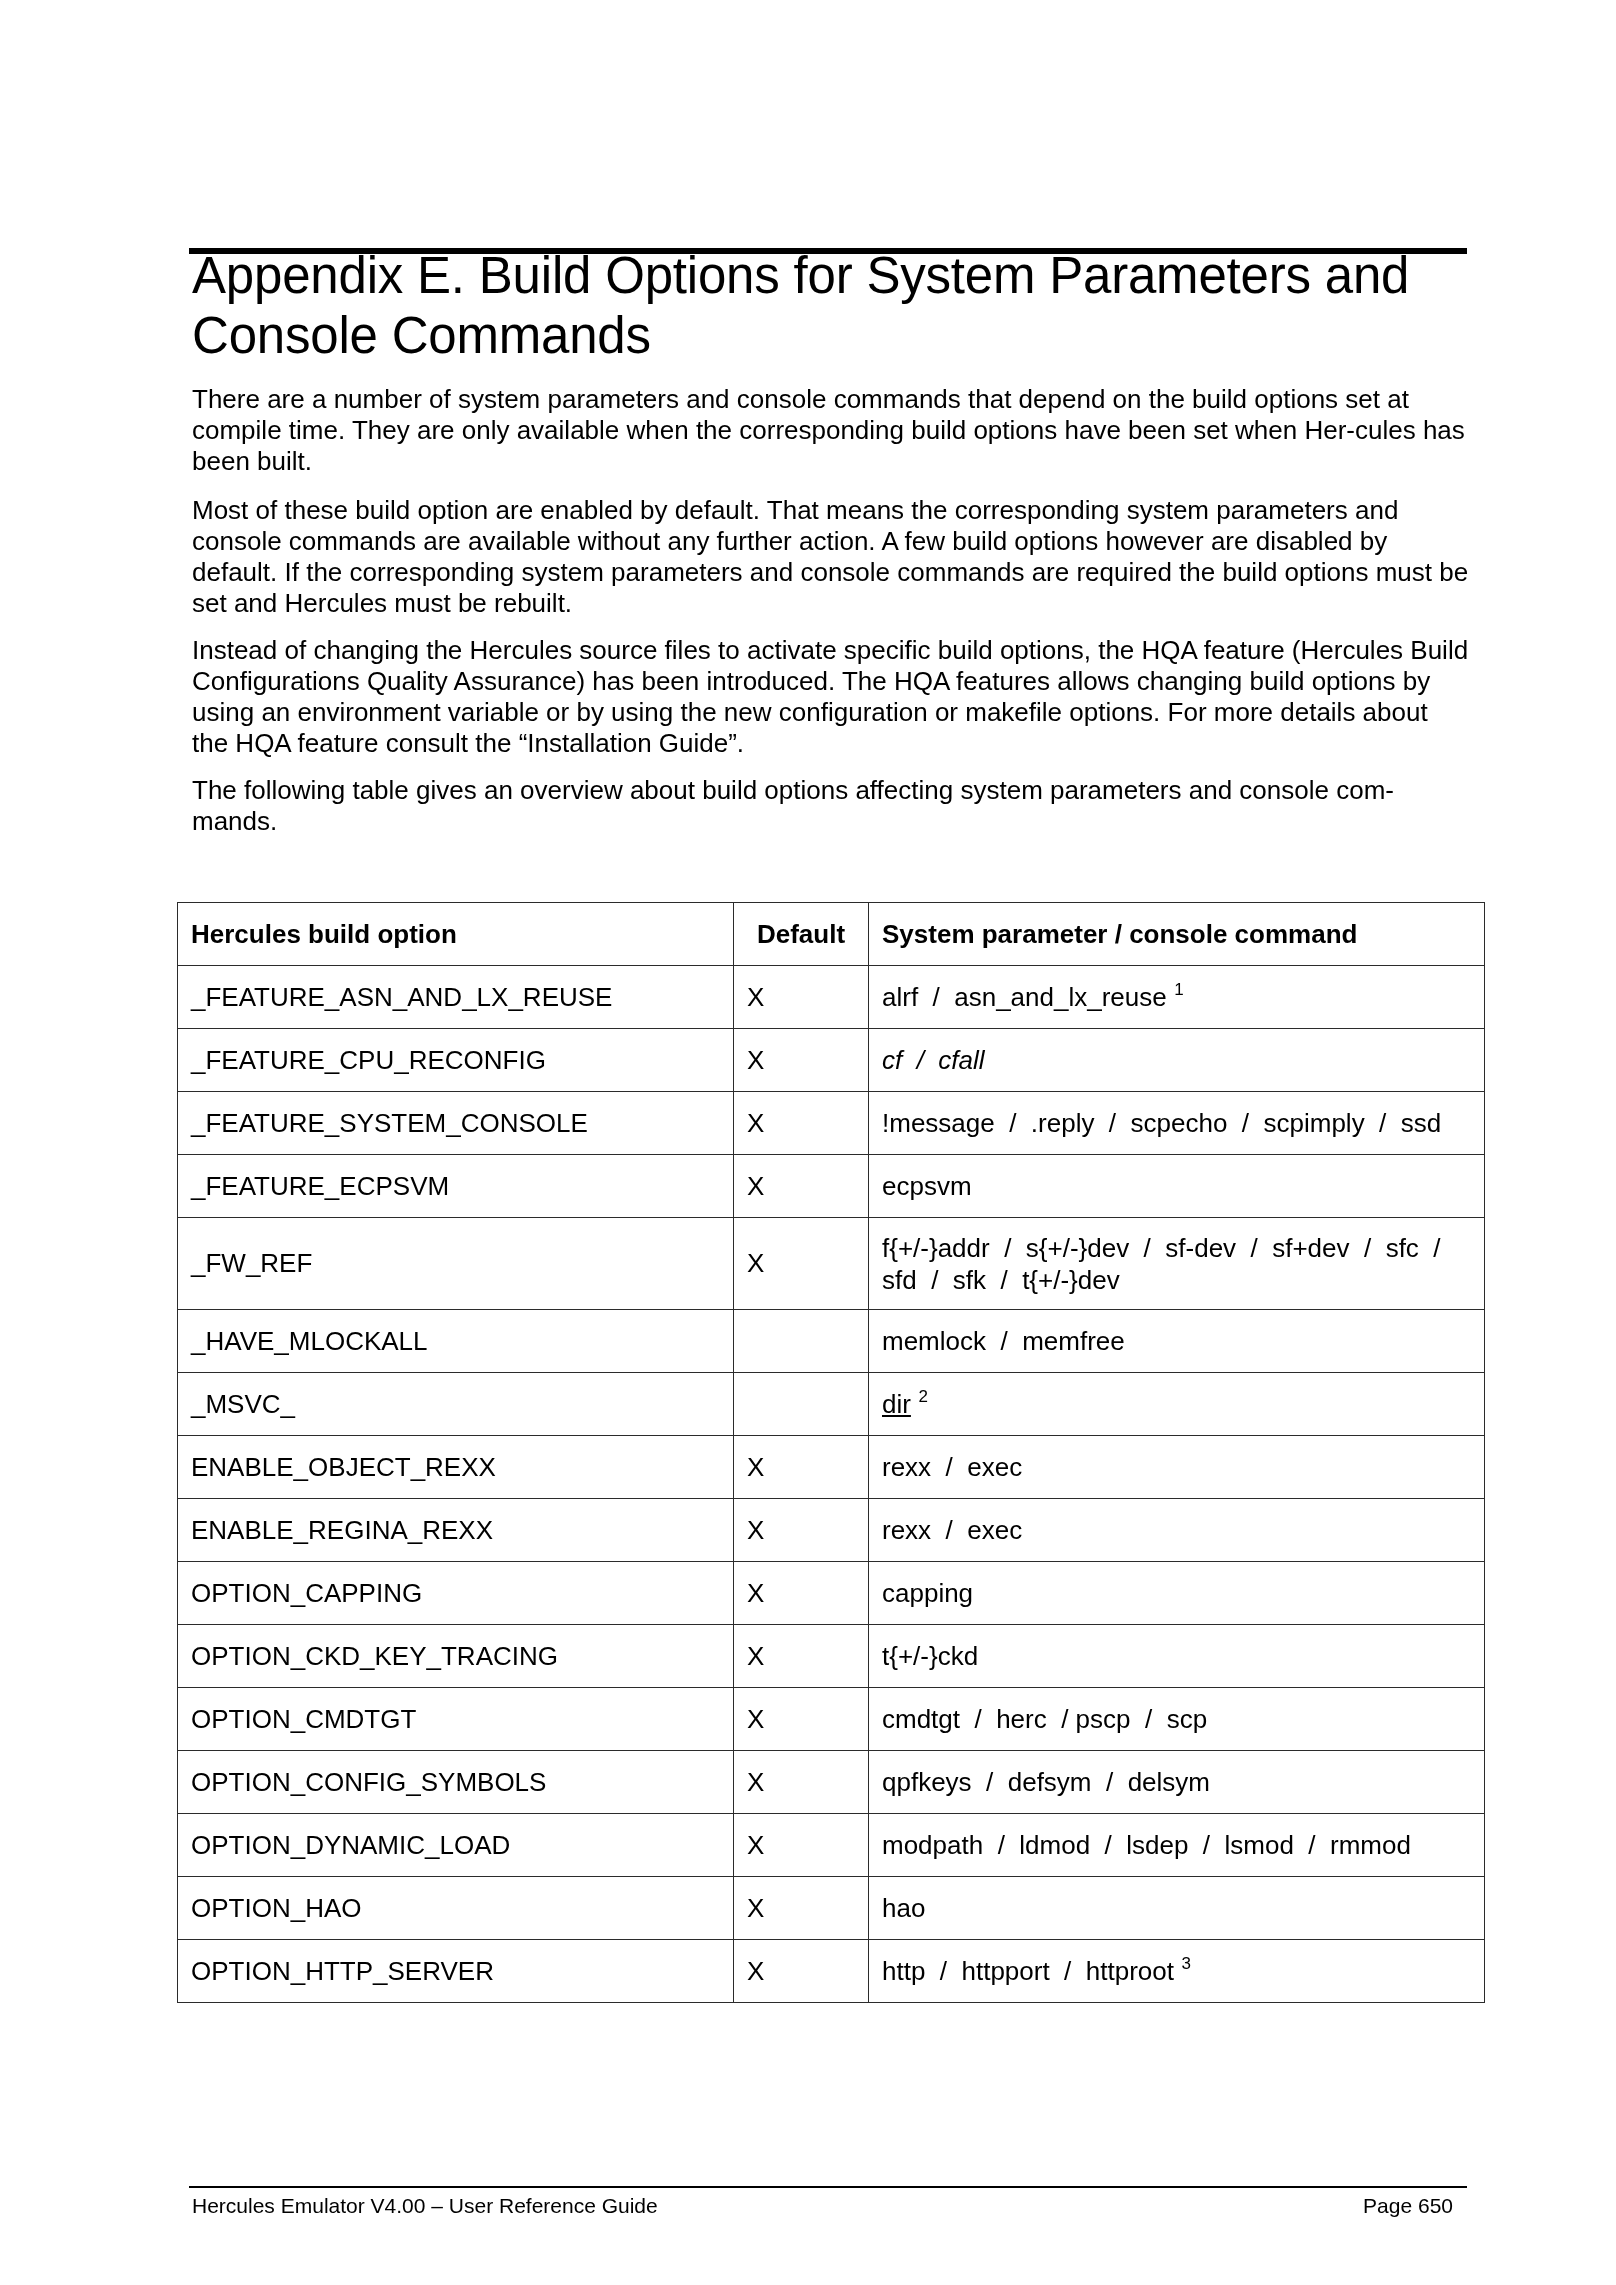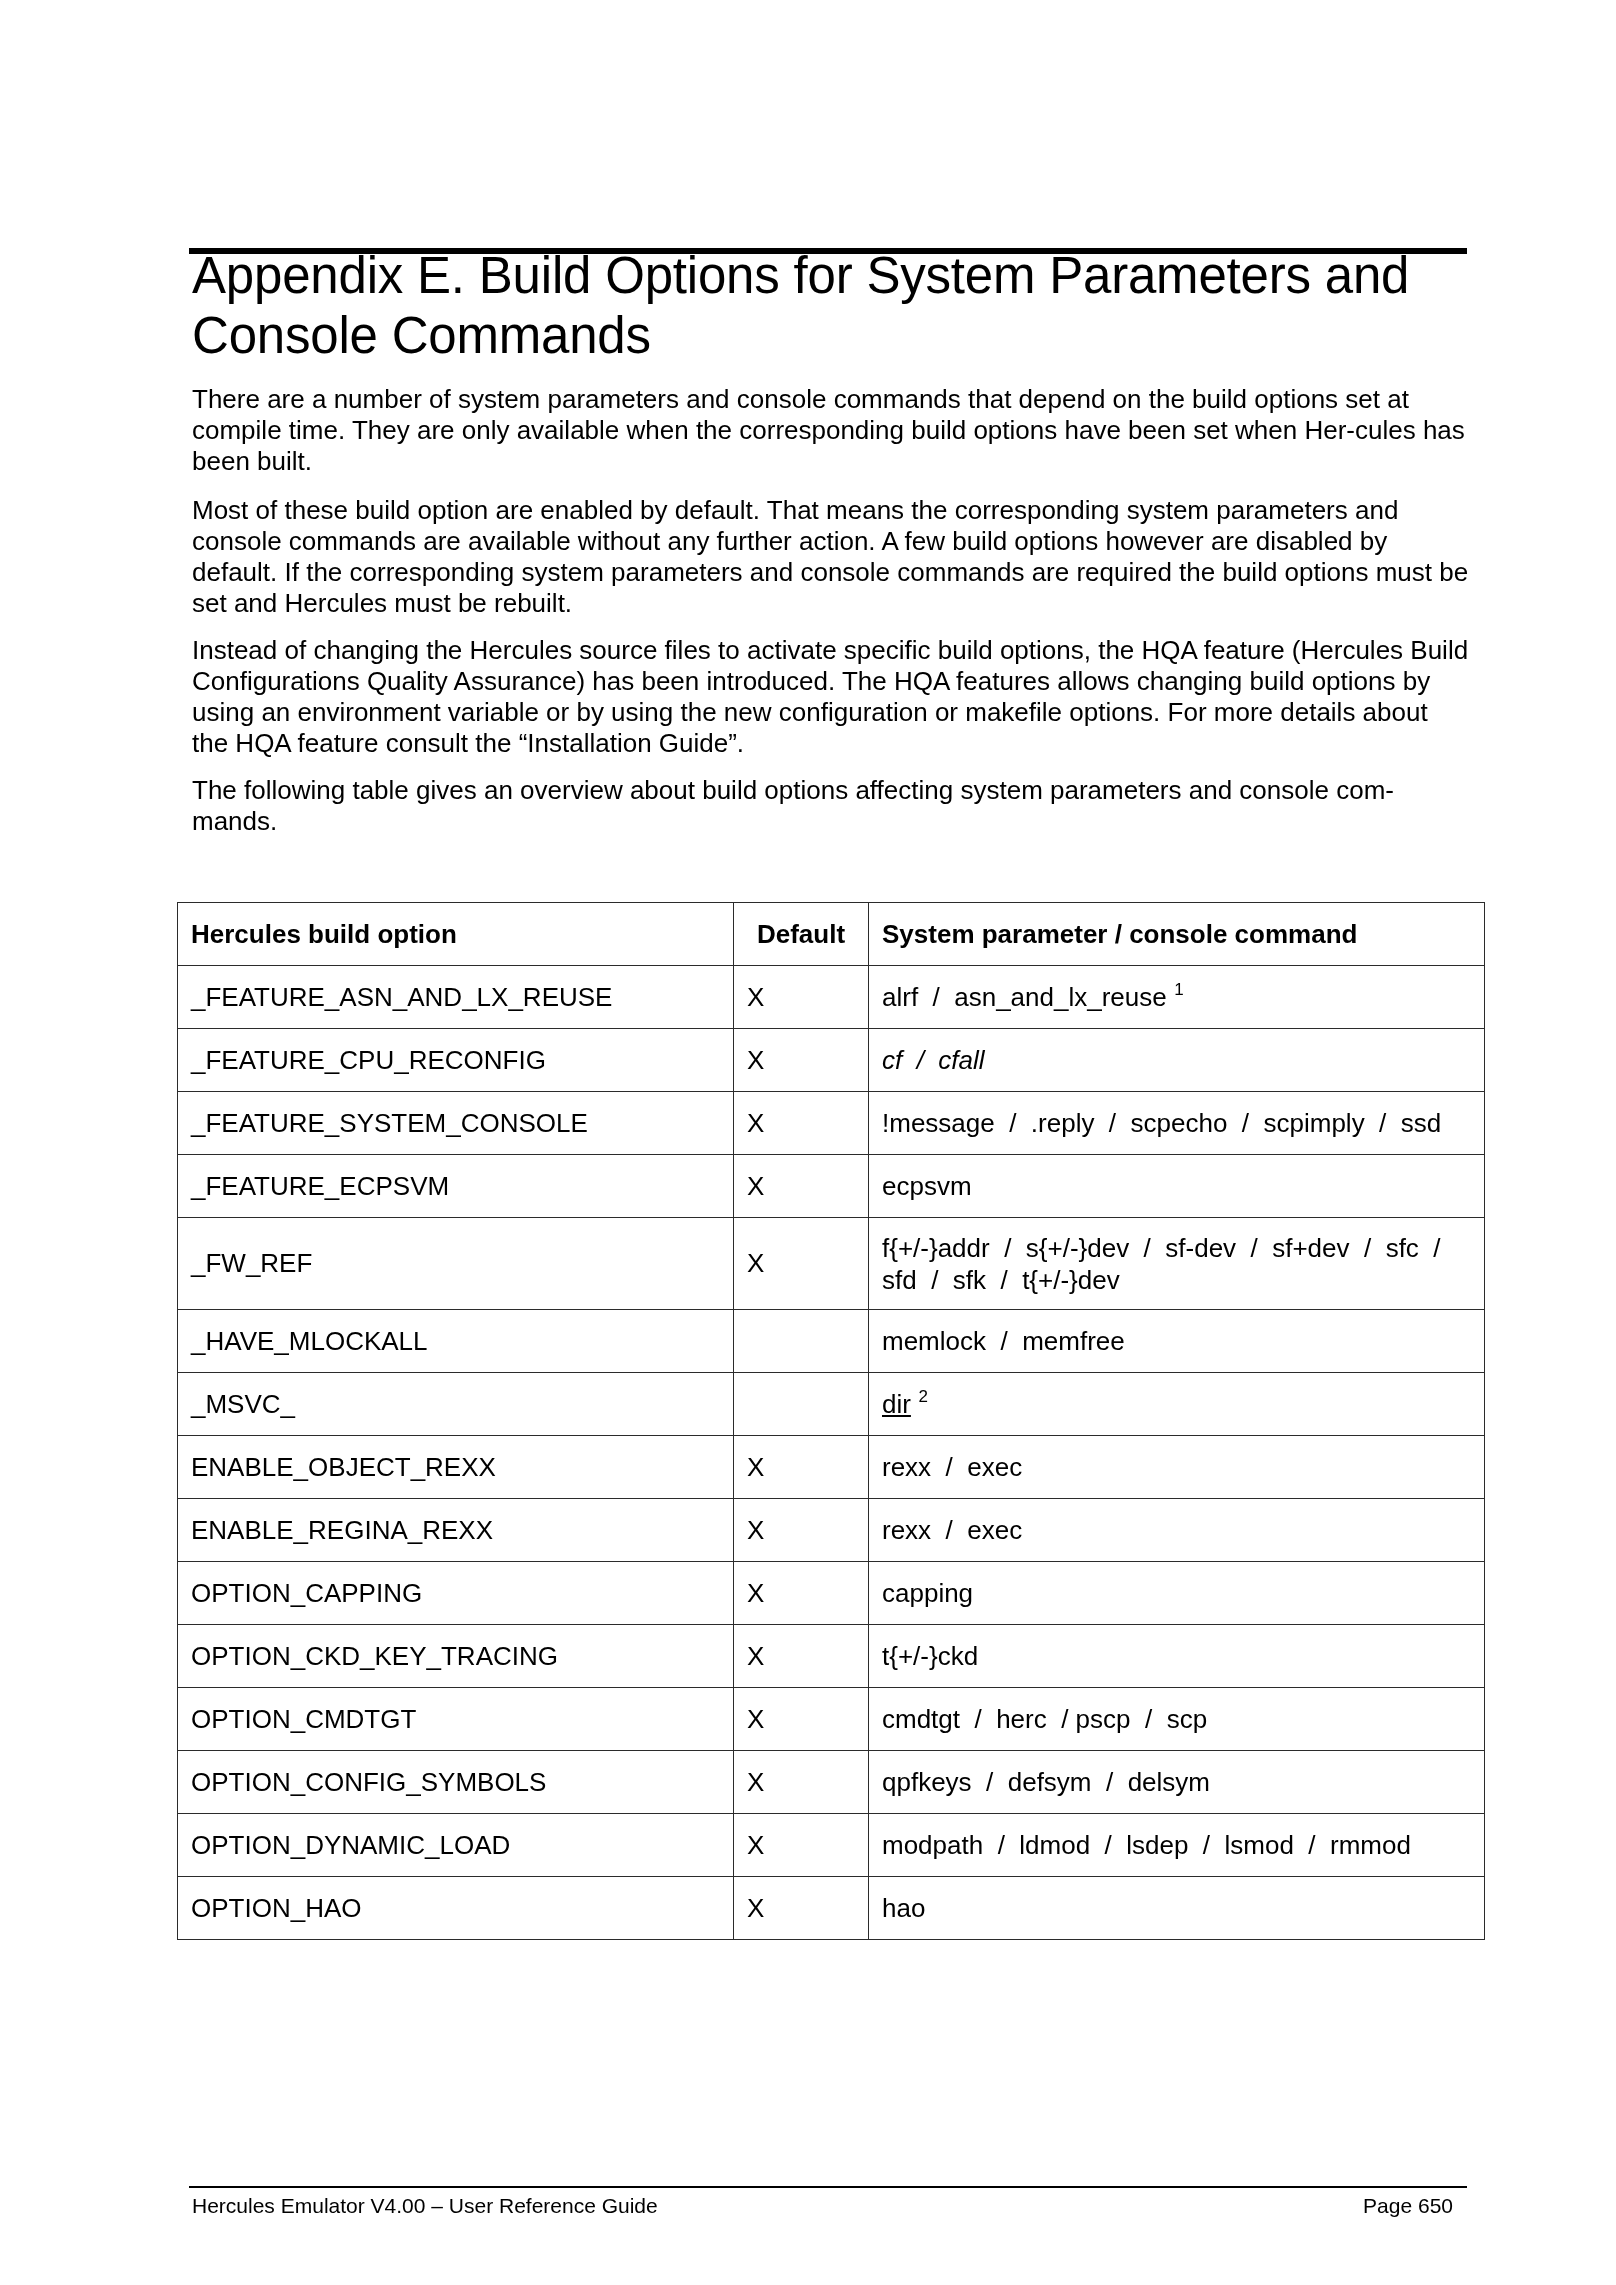--- a/index.html
+++ b/index.html
@@ -133,19 +133,24 @@
       <tr>
         <td>OPTION_DYNAMIC_LOAD</td>
         <td class="center">X</td>
         <td><span class="cmd-text" style="white-space: pre-wrap;">modpath  /  ldmod  /  lsdep  /  lsmod  /  rmmod</span></td>
       </tr>
       <tr>
         <td>OPTION_HAO</td>
         <td class="center">X</td>
         <td><span class="cmd-text" style="white-space: pre-wrap;">hao</span></td>
       </tr>
+      <tr>
+        <td>OPTION_HTTP_SERVER</td>
+        <td class="center">X</td>
+        <td><span class="cmd-text" style="white-space: pre-wrap;">http  /  httpport  /  httproot</span><sup>3</sup></td>
+      </tr>
     </tbody>
 </table>
 
 <div class="rule-bottom"></div>
 <div class="footer-left">Hercules Emulator V4.00 – User Reference Guide</div>
 <div class="footer-right">Page 650</div>
 
 
 </body></html>

